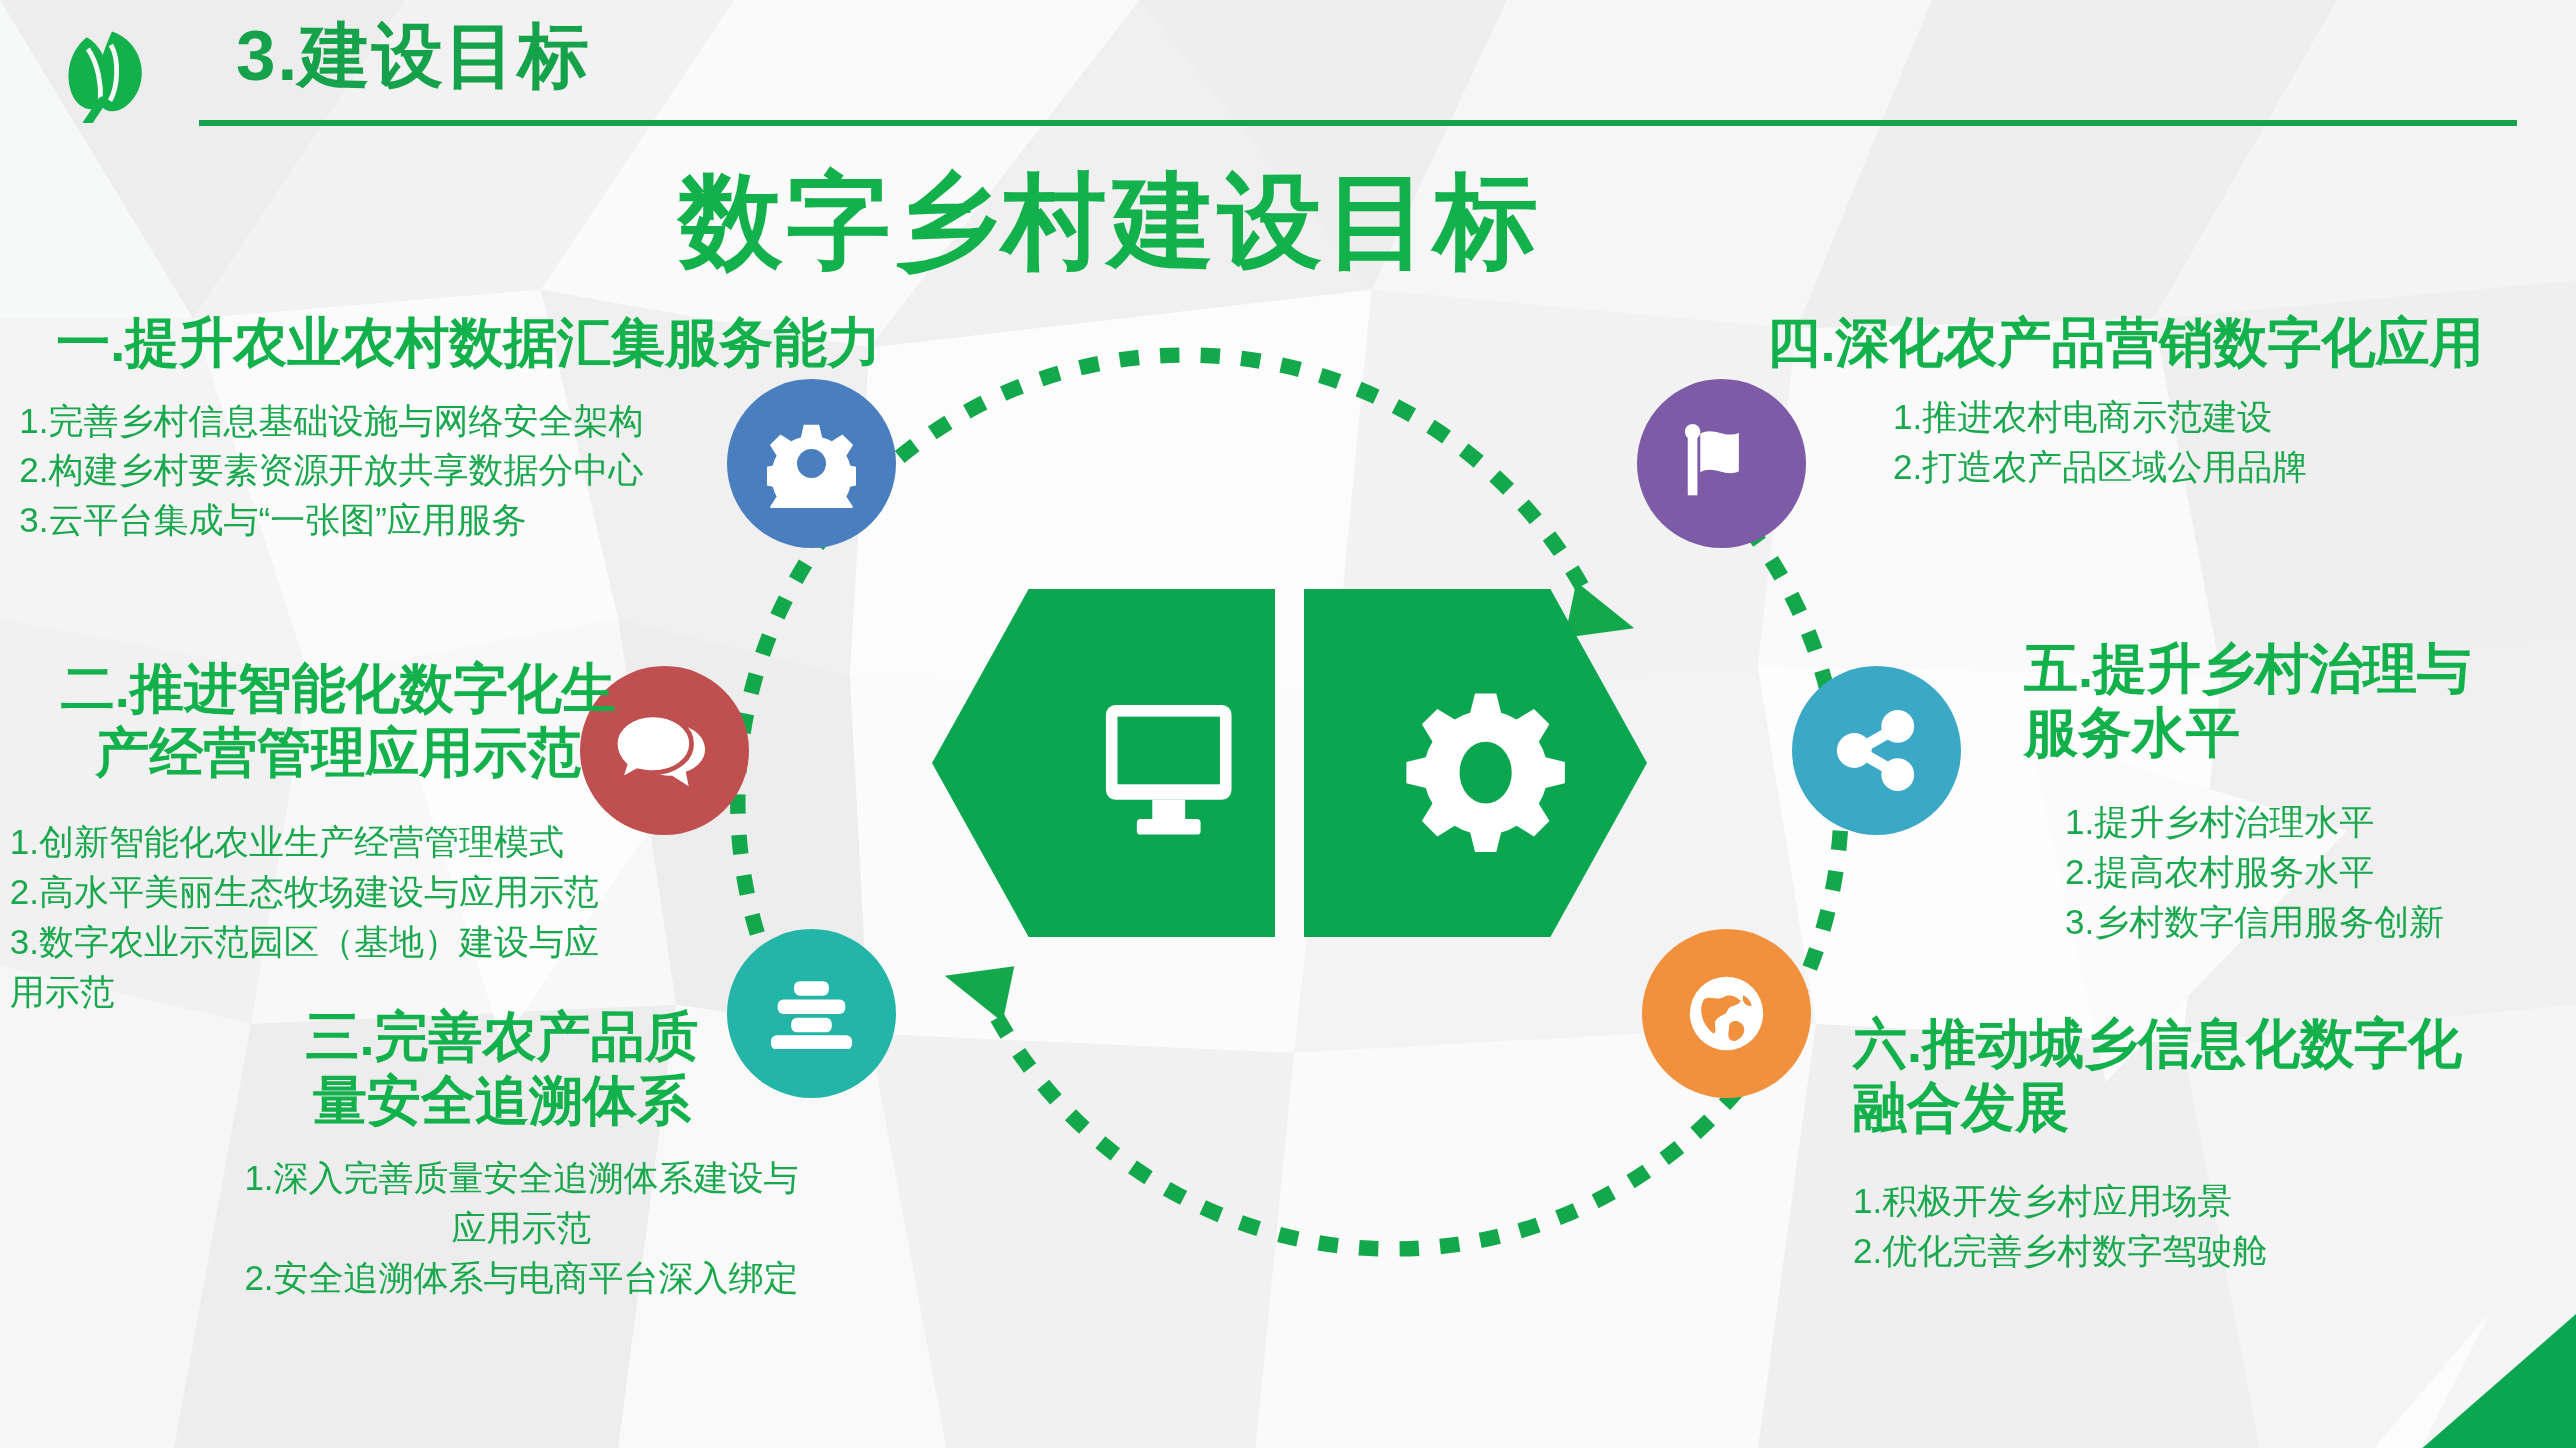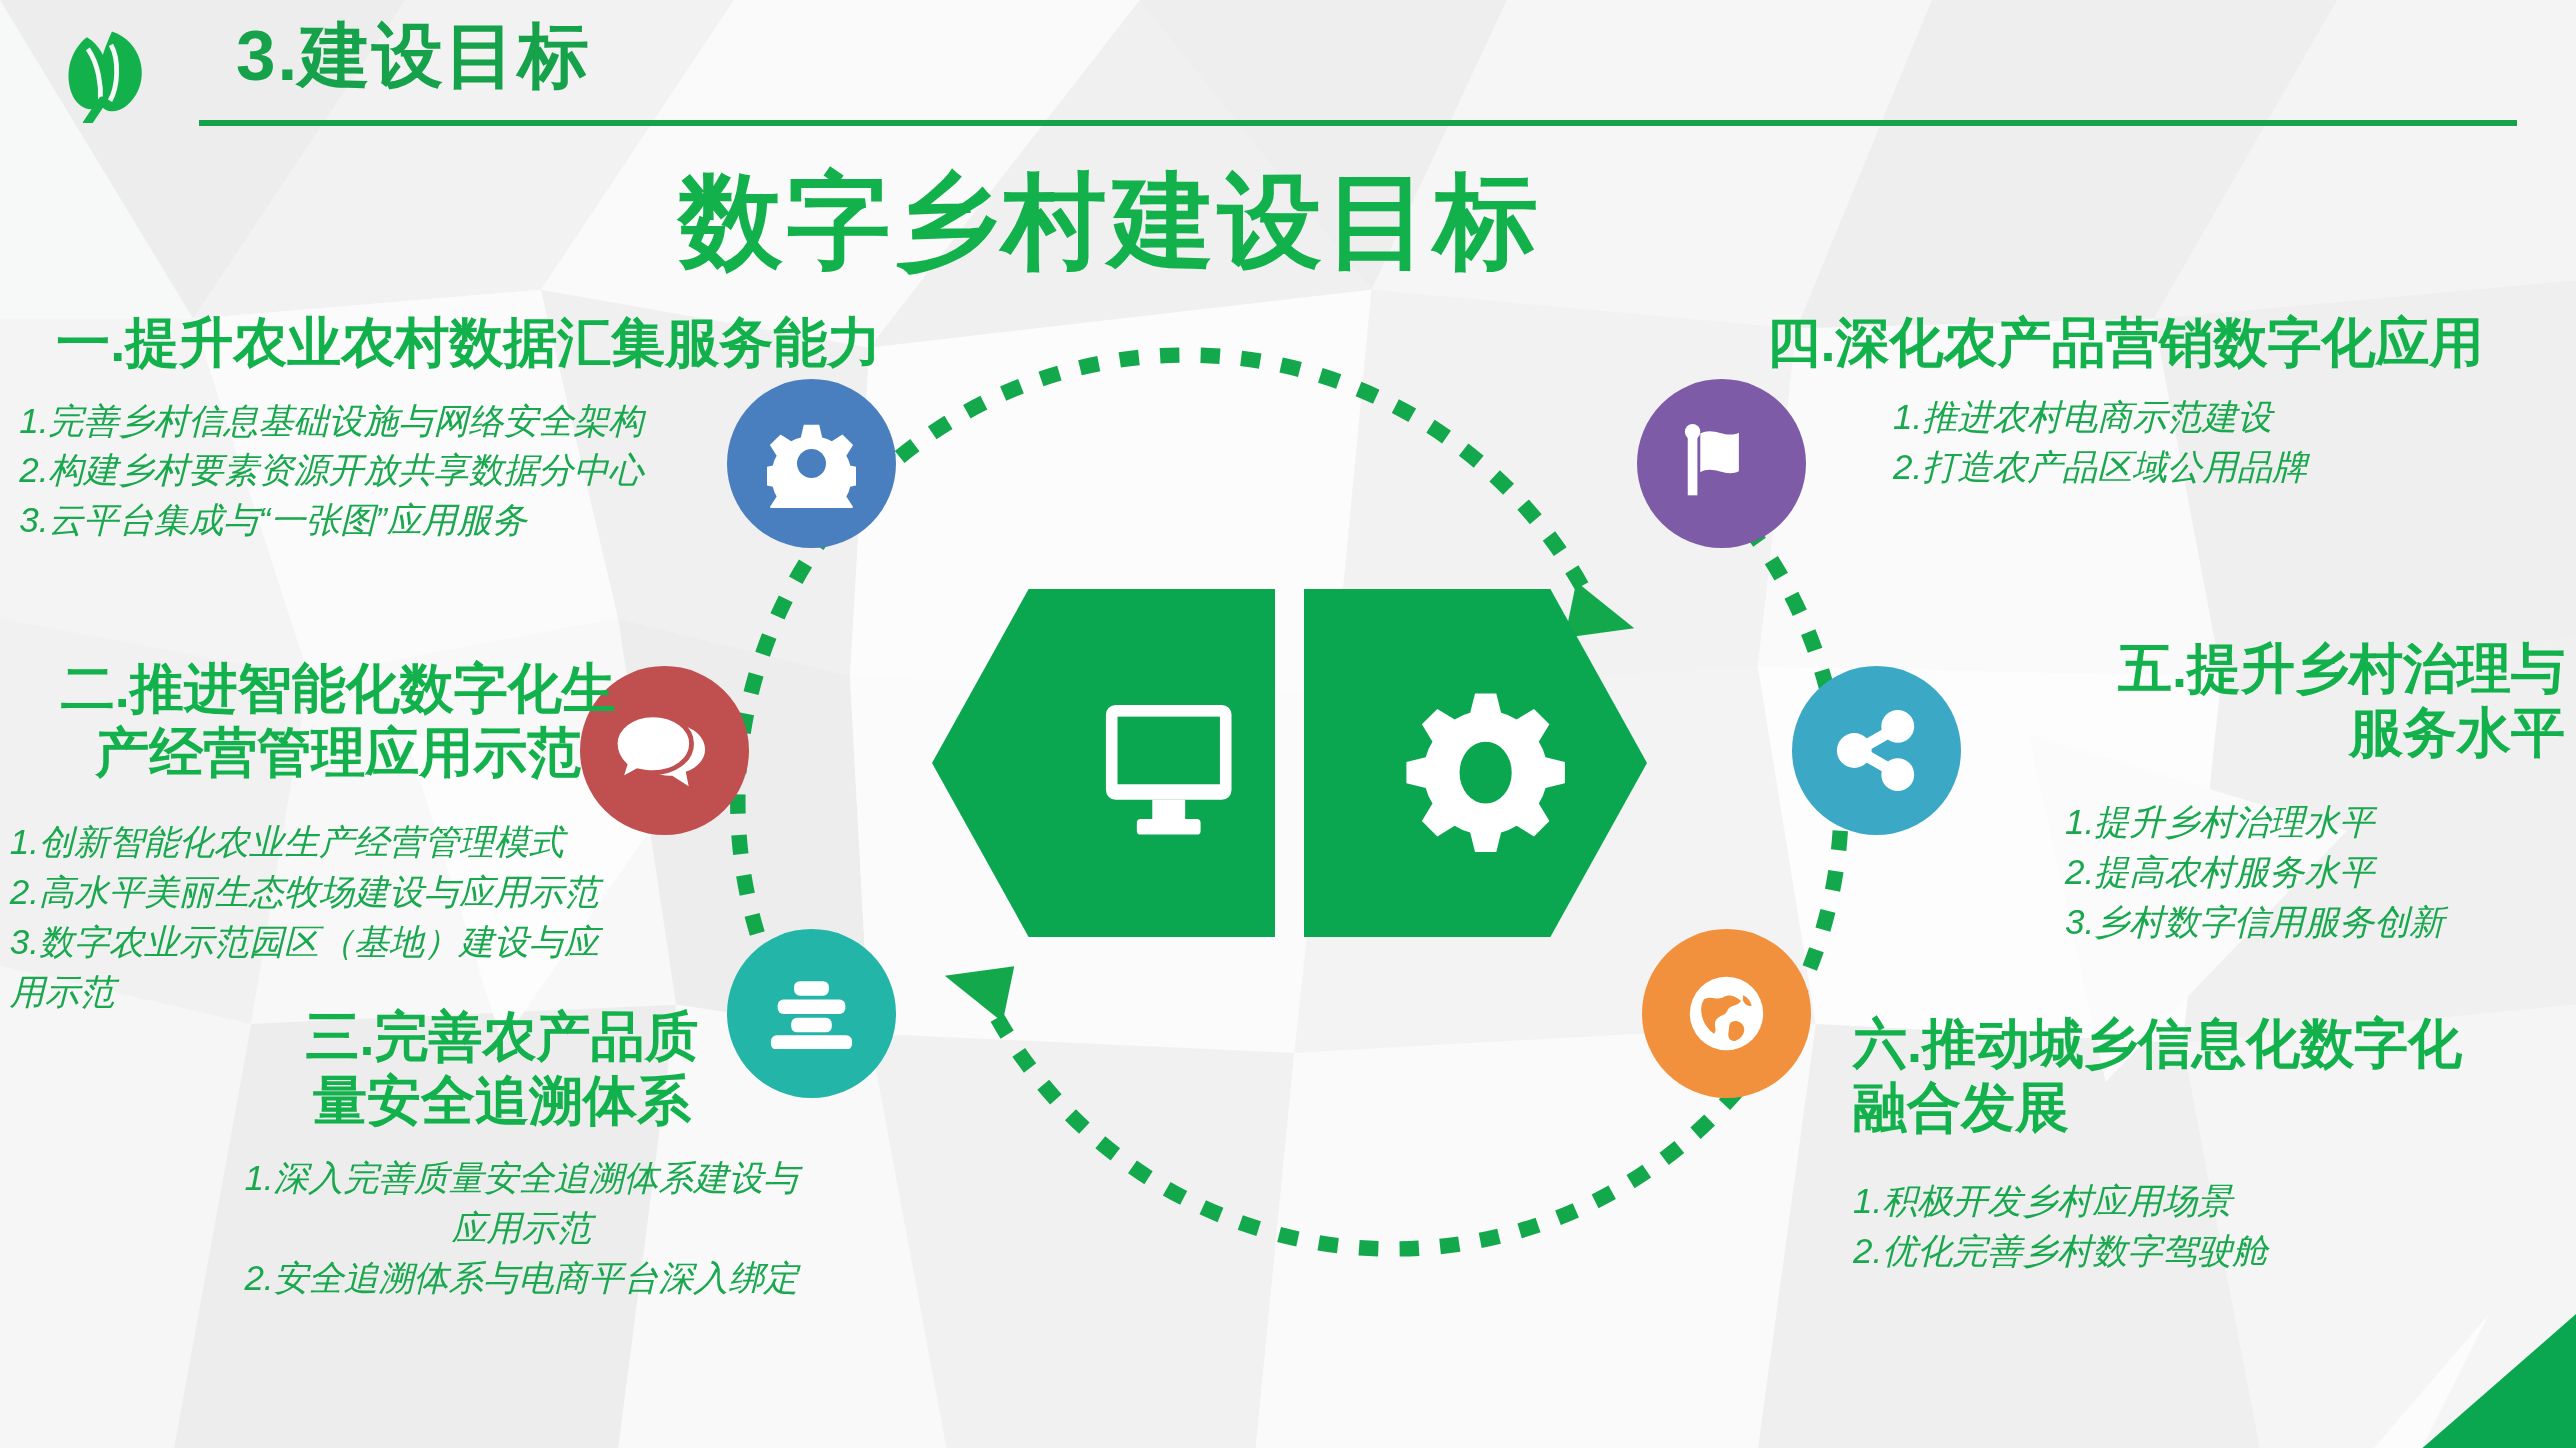--- a/index.html
+++ b/index.html
@@ -60,21 +60,21 @@
   #node-6 { left:1642px; top:929px; width:169px; height:169px; }
 
   
   .block { position:absolute; z-index:6; }
   .blk-head {
     font-size:54px; font-weight:bold; color:#12b14c;
     line-height:1.18; letter-spacing:0px;
   }
   .blk-list {
     font-size:35px; color:#1aa84e; line-height:1.42;
-    margin-top:15.5px; letter-spacing:0px;font-style:italic;
+    margin-top:15.5px; letter-spacing:0px;
   }
   .blk-list div { white-space:nowrap; }
 
   
   #block-1 { left:19.3px;   top:311px;  width:898px; text-align:left; }
   #block-1 .blk-head { text-align:left; padding-left:37px; }
   #block-1 .blk-list { margin-top:21px; }
 
   #block-2 { left:9.7px;   top:657px;  width:657px; }
   #block-2 .blk-head { text-align:center; }
@@ -82,21 +82,21 @@
 
   #block-3 { left:164px;  top:1005px; width:676px; }
   #block-3 .blk-head { text-align:center; }
   #block-3 .blk-list { margin-top:21px; text-align:center; padding-left:39px; }
 
   #block-4 { left:1729px; top:311px;  width:792px; }
   #block-4 .blk-head { text-align:center; }
   #block-4 .blk-list { margin-top:17.4px; text-align:left; padding-left:164px; }
 
   #block-5 { left:2024px; top:637px;  width:541px; }
-  #block-5 .blk-head { text-align:right; }
+  #block-5 .blk-head { text-align:left; }
   #block-5 .blk-list { margin-top:33px; text-align:left; padding-left:41px; }
 
   #block-6 { left:1853px; top:1012px; width:676px; }
   #block-6 .blk-head { text-align:left; }
   #block-6 .blk-list { margin-top:37px; text-align:left; }
 
   
   .corner {
     position:absolute; right:0; bottom:0; width:261px; height:135px; z-index:3;
   }

